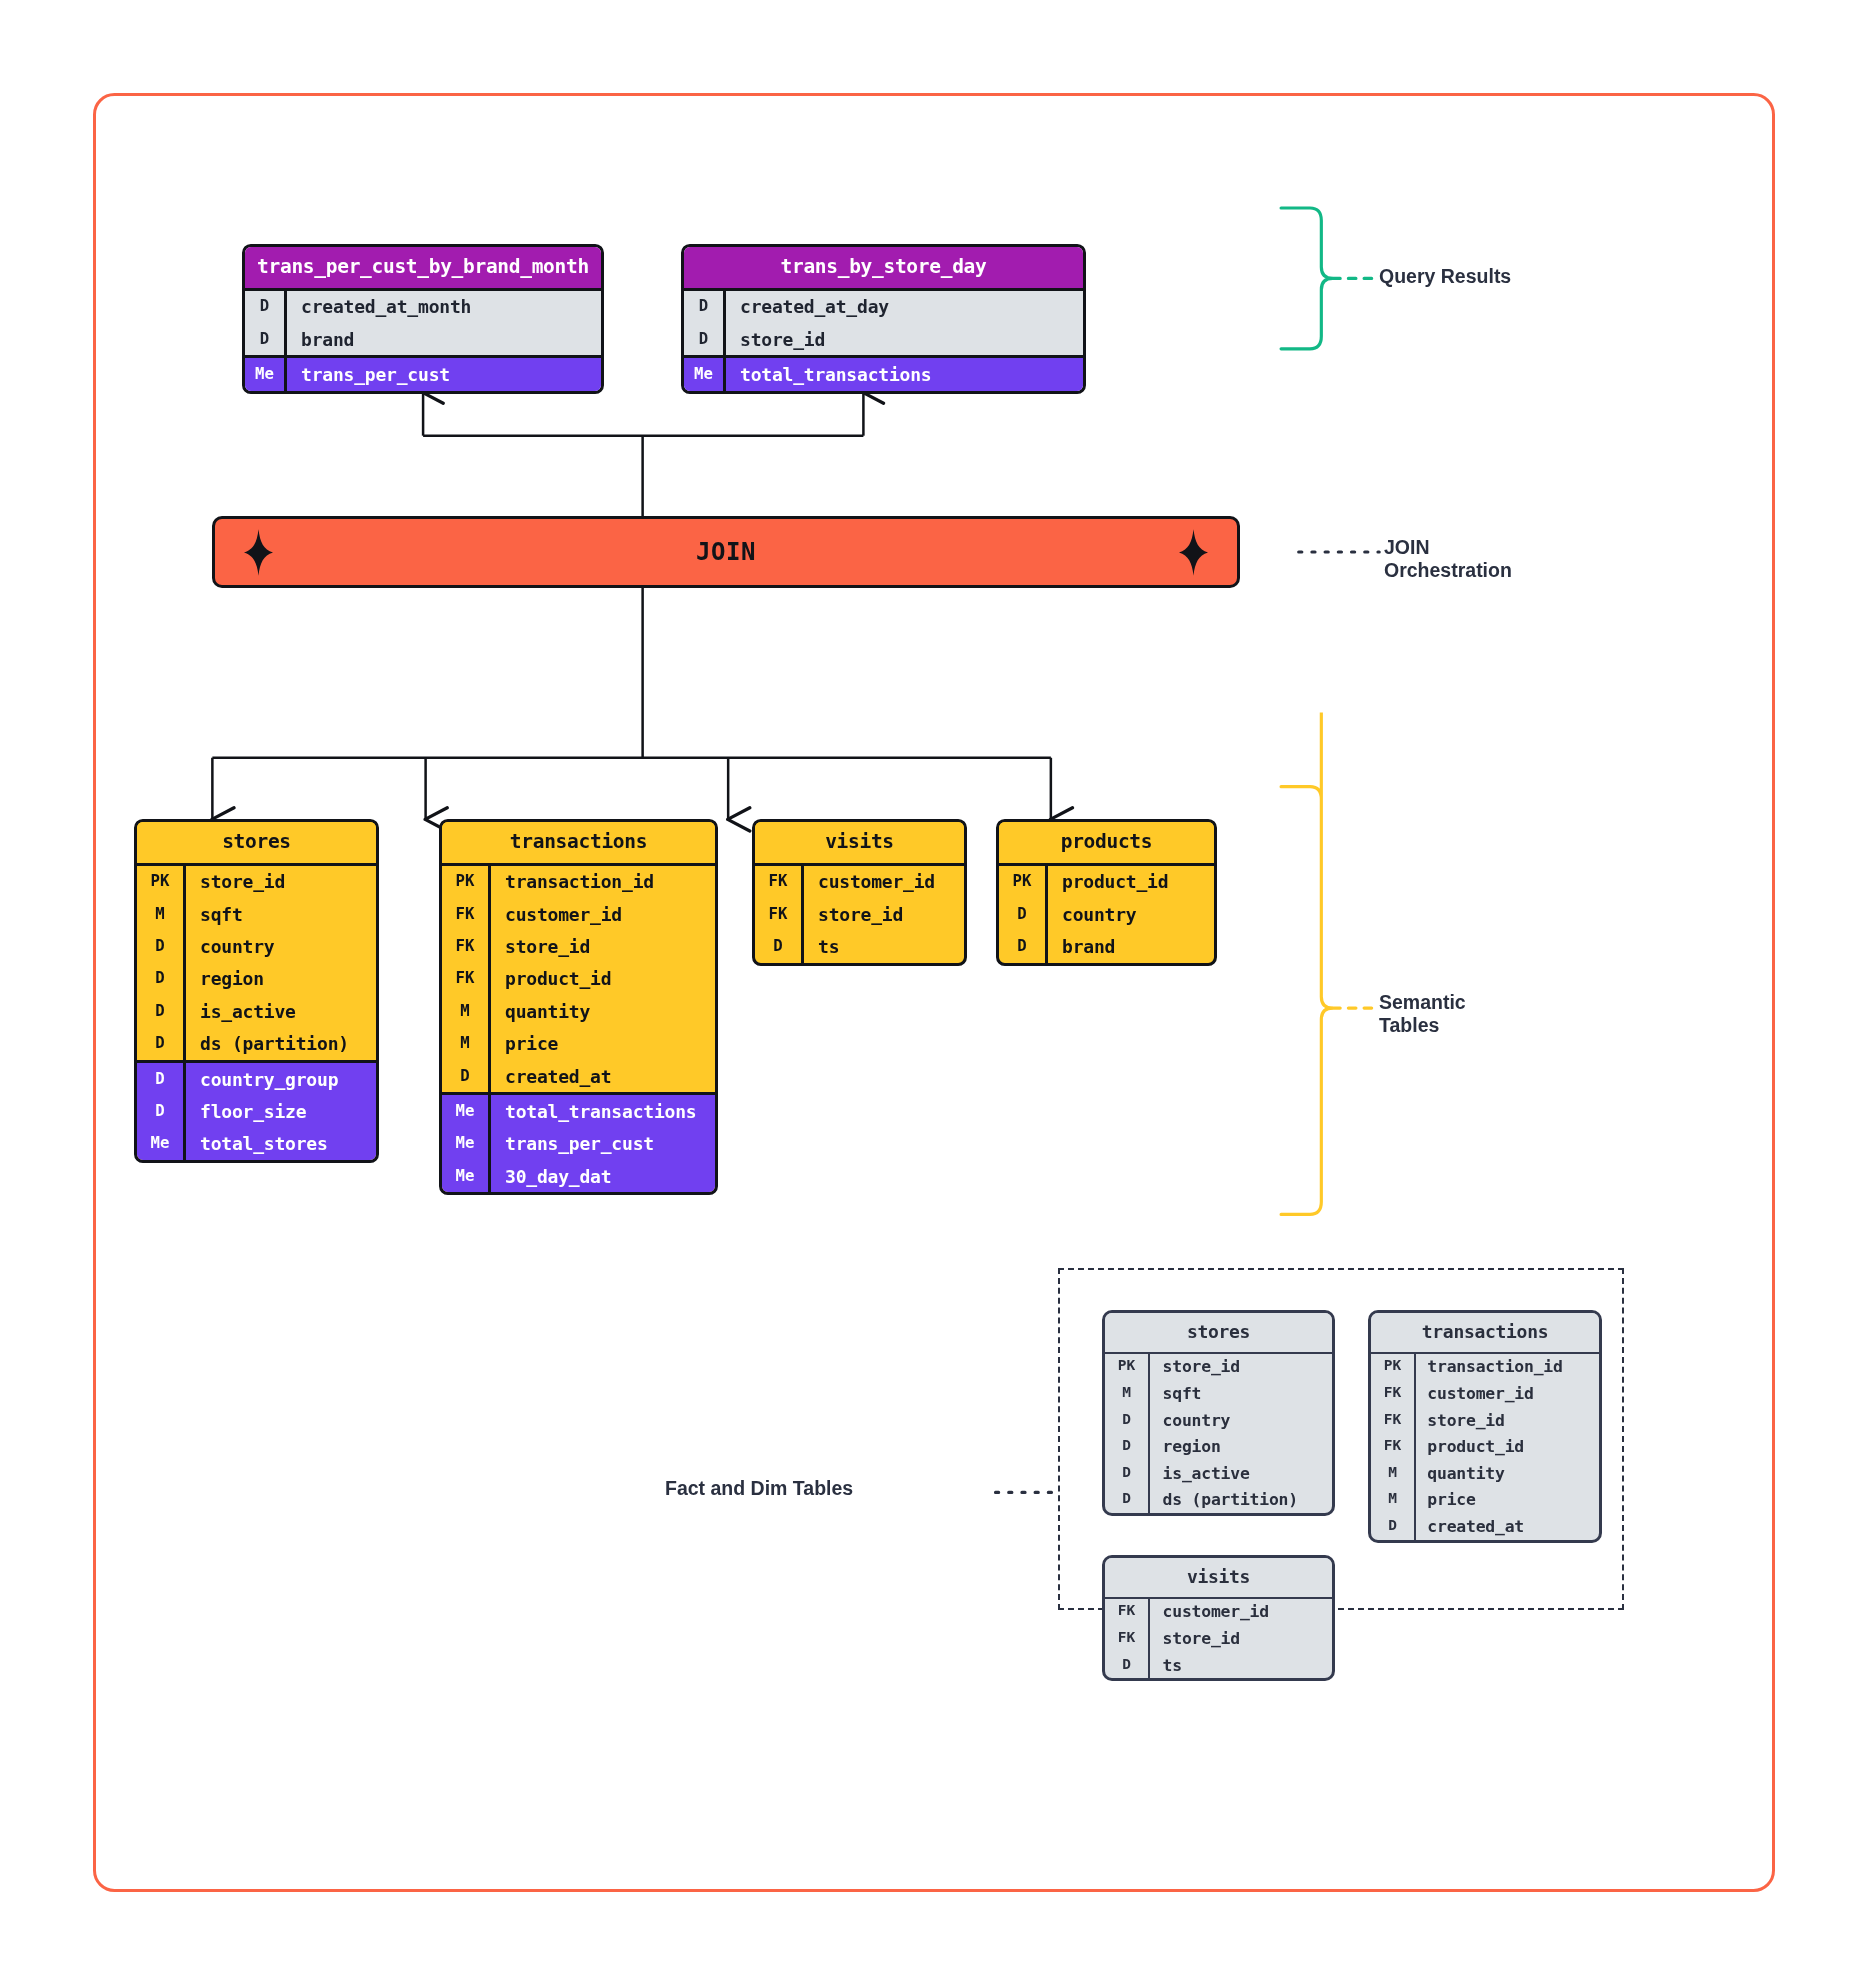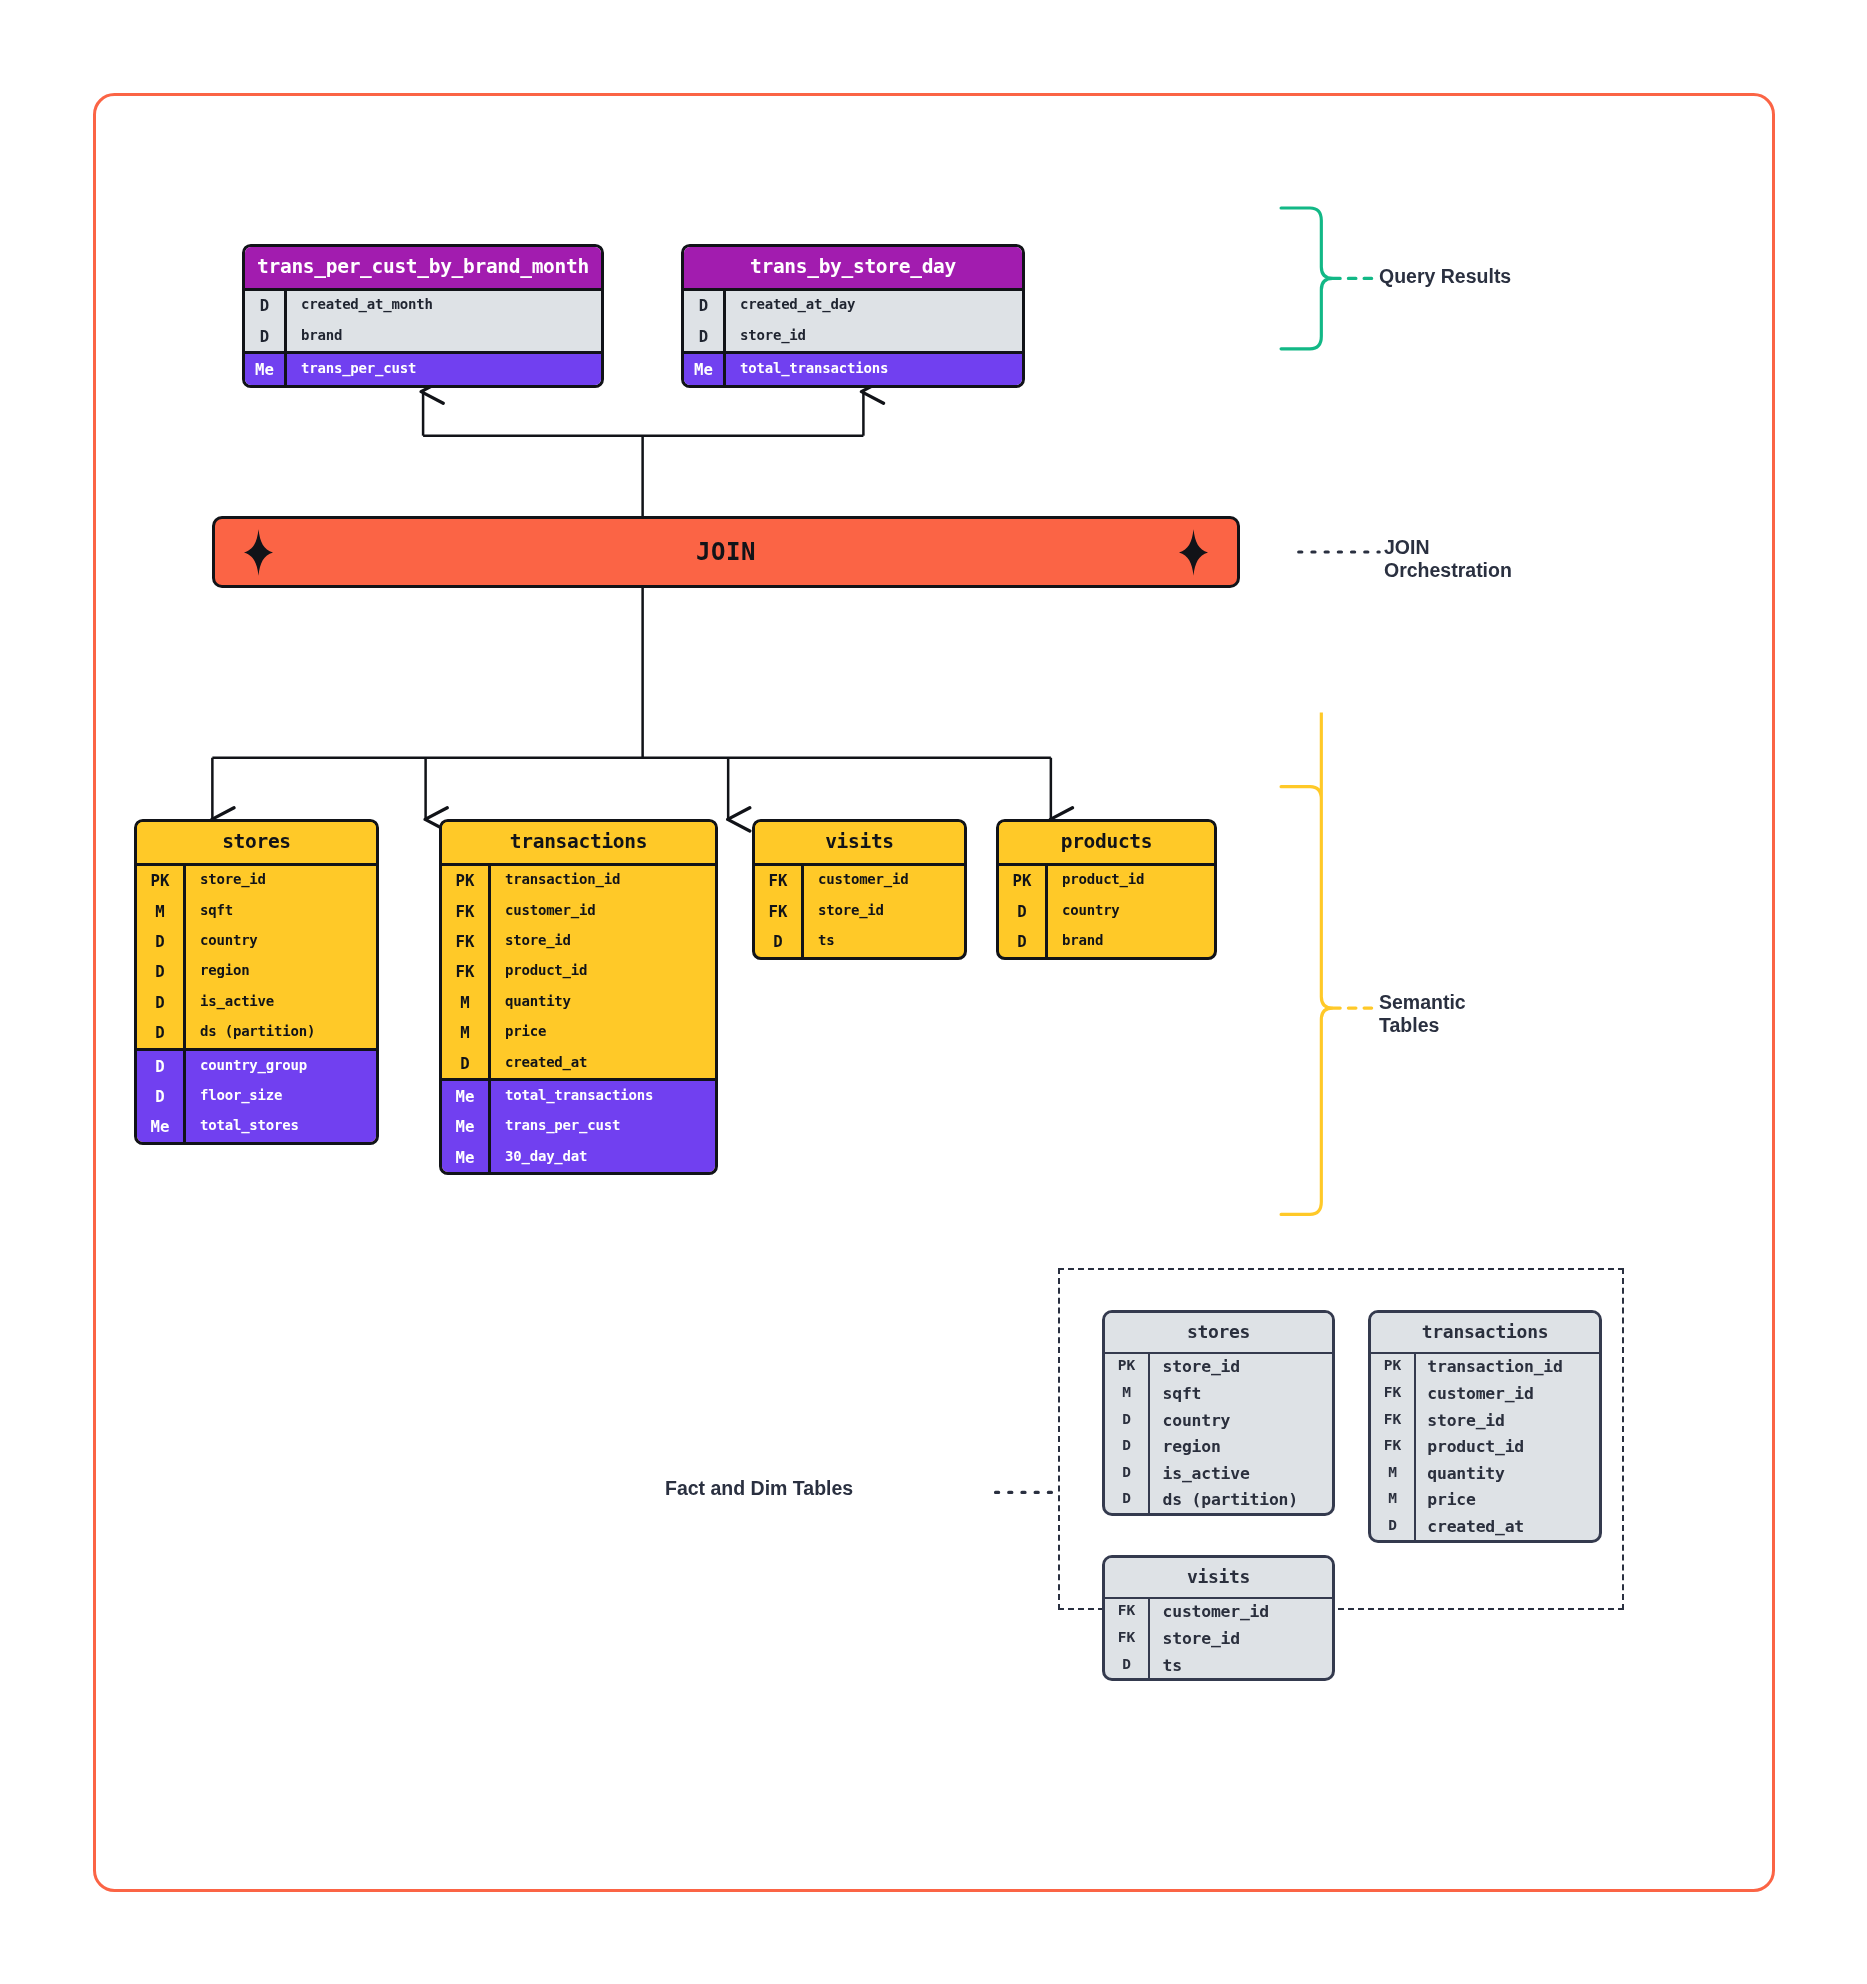--- a/index.html
+++ b/index.html
@@ -63,21 +63,21 @@
   .row .k {
     flex: 0 0 auto;
     font-size: 15.7px;
     font-weight: 700;
     padding: 5.7px 0 5.7px 0;
     text-align: center;
     border-right: 3.1px solid #111318;
   }
   .row .v {
     flex: 1 1 auto;
-    font-size: 14px;
+    font-size: 18px;
     font-weight: 700;
     padding: 5.7px 11.3px 5.7px 14px;
     white-space: nowrap;
     letter-spacing: -0.2px;
   }
 
   
   .c-green  .tbl-title { background:#a21caf; color:#ffffff; }
   .c-gray   { background:#DEE2E6; color:#1F2430; }
   .c-purple { background:#7140F0; color:#ffffff; }
@@ -197,21 +197,21 @@
         </div>
       </div>
       <div class="sect c-purple">
         <div class="row">
           <div class="k" style="width:42px">Me</div>
           <div class="v">trans_per_cust</div>
         </div>
       </div>
     </div>
 
-    <div class="tbl c-green" style="left:585px; top:148px; width:344px;">
+    <div class="tbl c-green" style="left:585px; top:148px; width:405px;">
       <div class="tbl-title">trans_by_store_day</div>
       <div class="sect c-gray">
         <div class="row">
           <div class="k" style="width:42px">D</div>
           <div class="v">created_at_day</div>
         </div>
         <div class="row">
           <div class="k" style="width:42px">D</div>
           <div class="v">store_id</div>
         </div>

